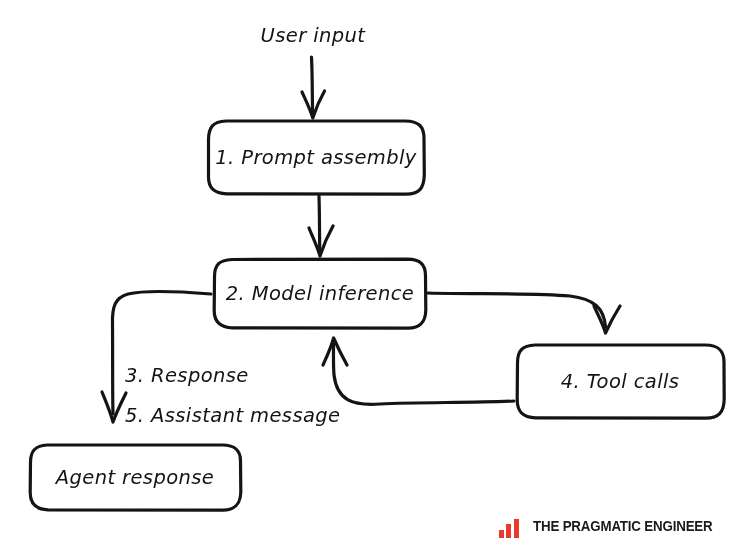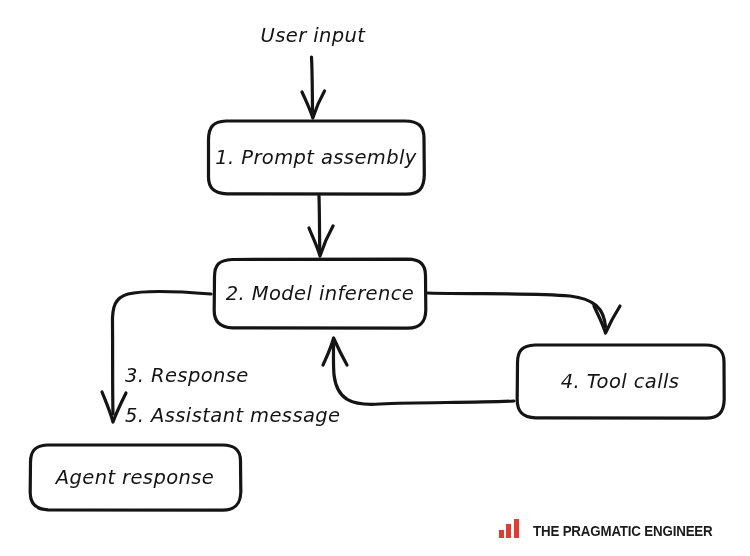--- a/index.html
+++ b/index.html
@@ -63,21 +63,21 @@
   }
   .free-label {
     font-size: 19.5px;
   }
   
   #brand-logo {
     position: absolute;
     right: 22px;
     bottom: 18px;
     display: flex;
-    align-items: flex-end;
+    align-items: flex-start;
     gap: 14px;
   }
   #brand-bars {
     display: flex;
     align-items: flex-end;
     gap: 2.5px;
     height: 19px;
   }
   #brand-bars i {
     display: block;

